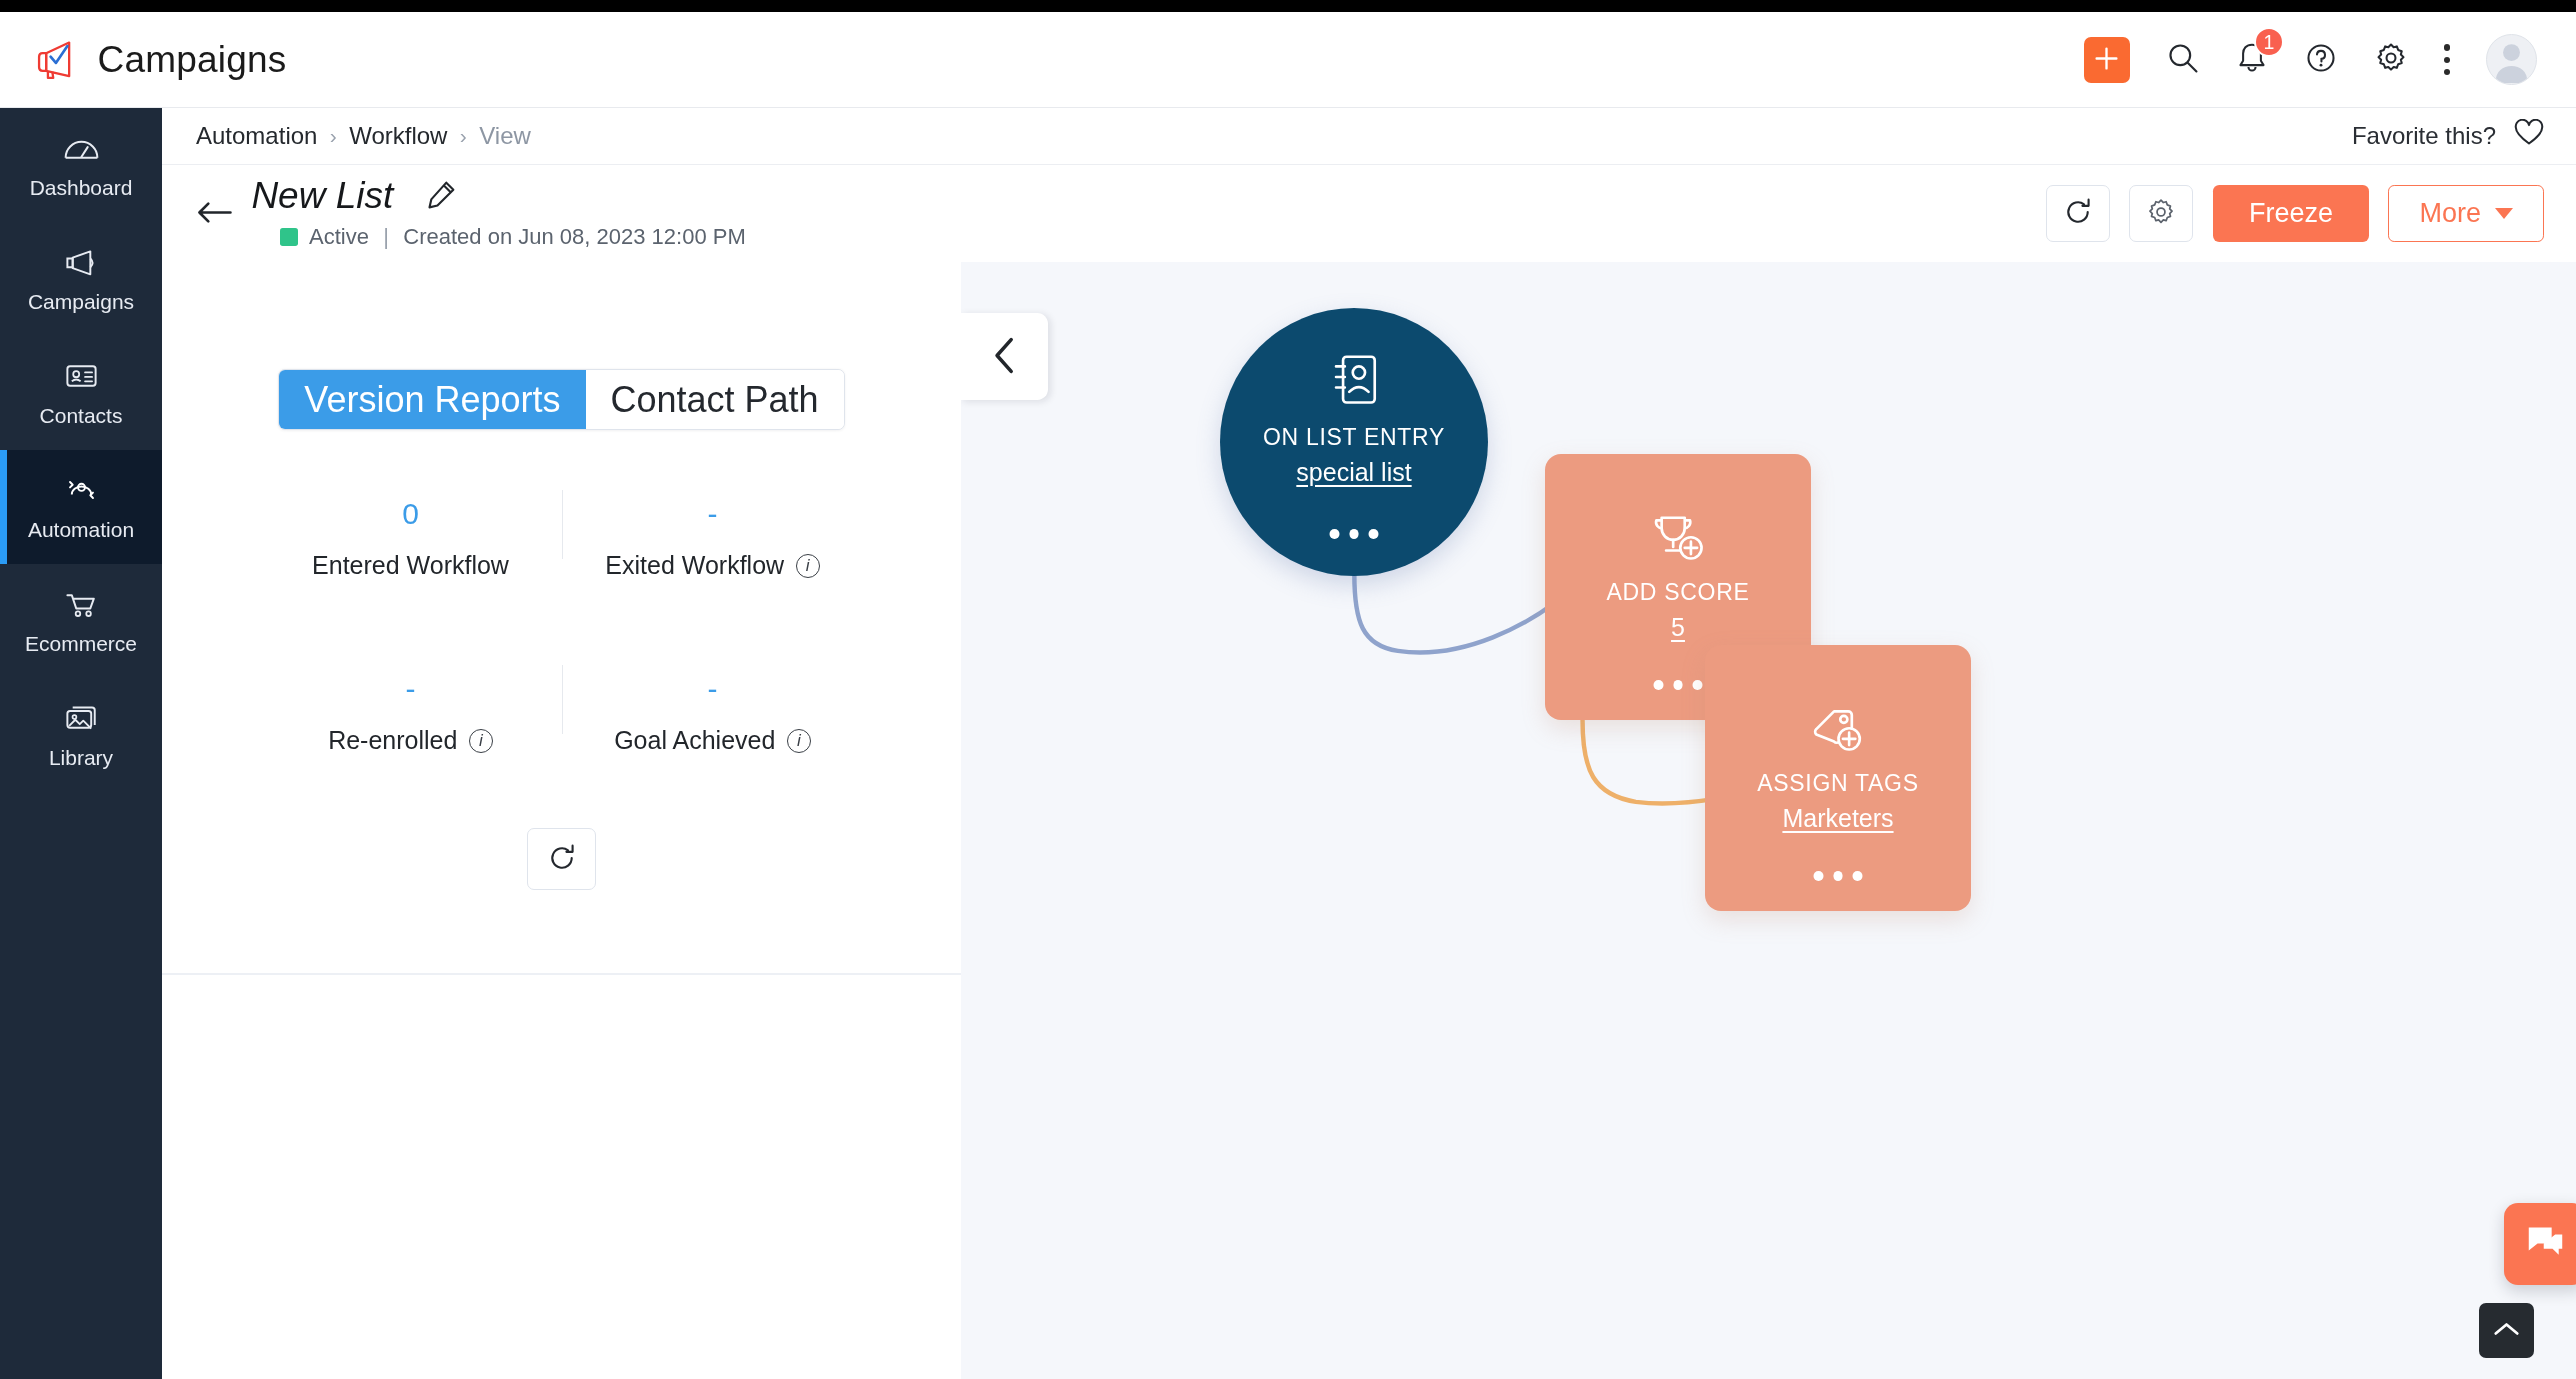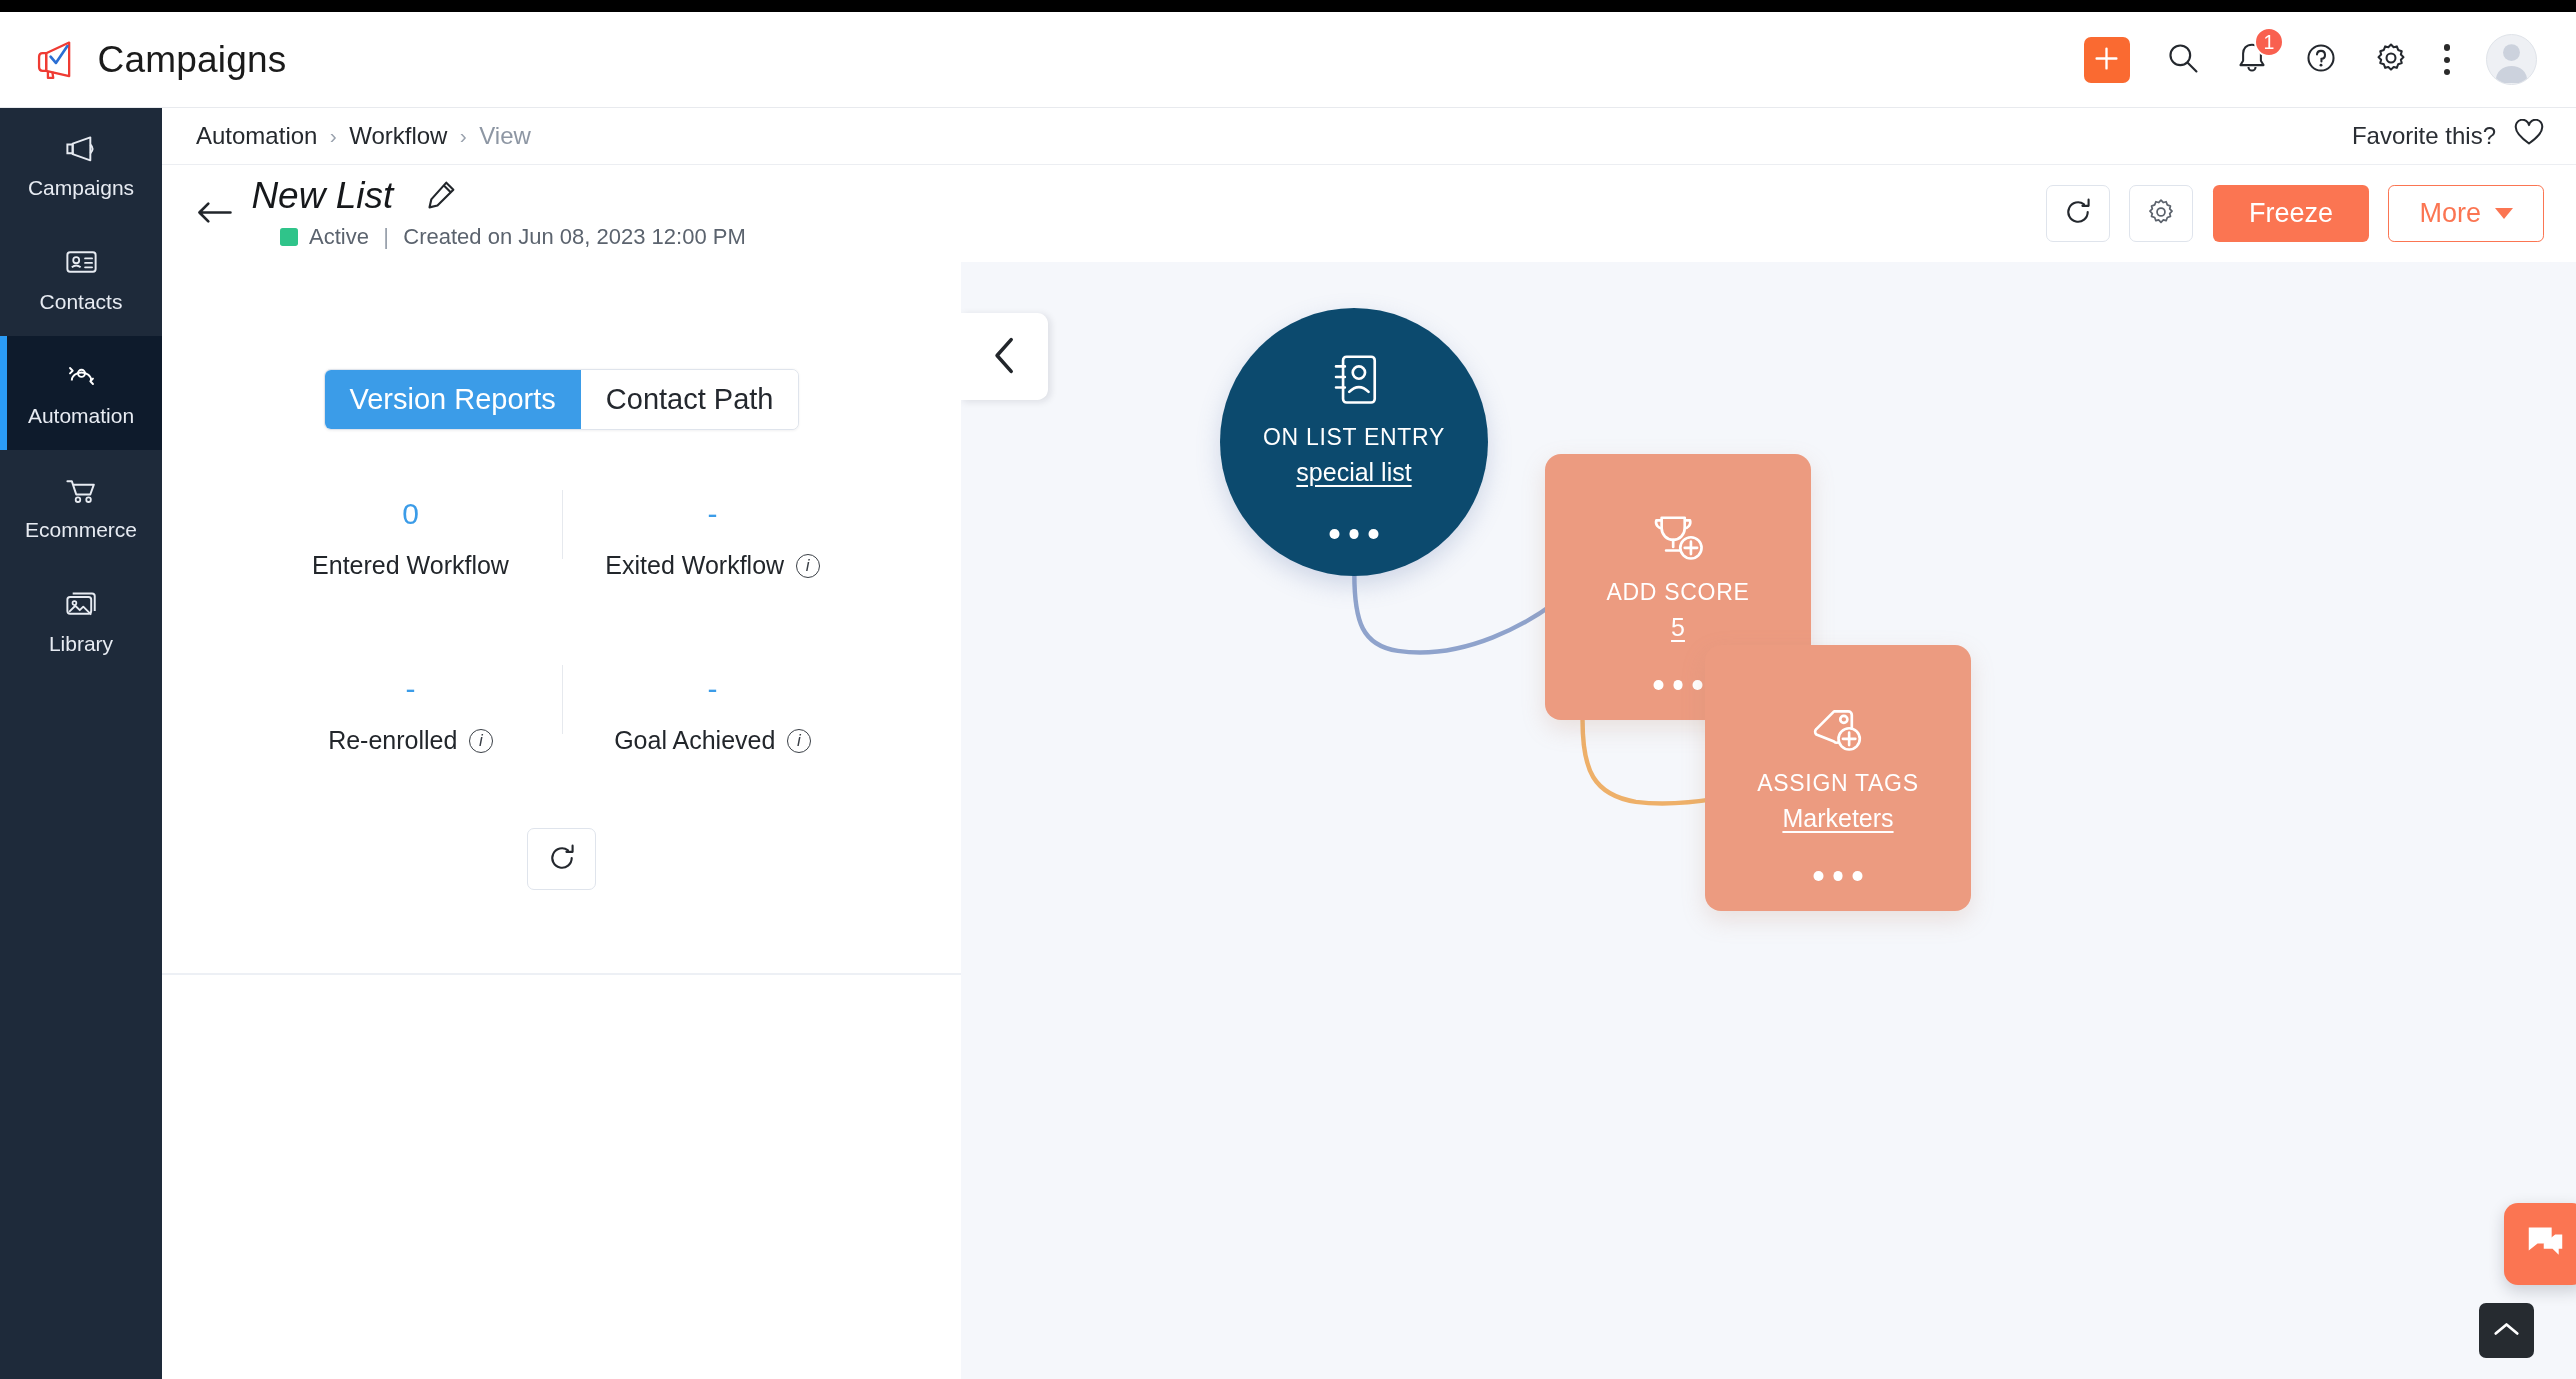--- a/index.html
+++ b/index.html
@@ -122,21 +122,21 @@
   .panel-card {
     position: absolute; left: 0; top: 107px; width: 799px;
     display: flex; flex-direction: column; align-items: center;
   }
   .toggle {
     display: inline-flex; background: #fff; border: 0.9px solid #dfe4ec;
     border-radius: 7px; overflow: hidden; box-shadow: 0 0.9px 2.7px rgba(16,24,40,.06);
   }
   .toggle-seg {
     padding: 3px 25px; height: 59px; display: flex; align-items: center;
-    font-size: 29px; color: #24282e; cursor: pointer; background: #fff;
+    font-size: 36px; color: #24282e; cursor: pointer; background: #fff;
   }
   .toggle-seg.active { background: #3b9ce8; color: #fff; }
 
   .stats { margin-top: 53px; width: 604px; }
   .stat-row { display: flex; }
   .stat-cell {
     flex: 1; display: flex; flex-direction: column; align-items: center;
     padding: 14px 0 23px; position: relative;
   }
   .stat-cell + .stat-cell::before {
@@ -280,20 +280,30 @@
         <svg width="51" height="51" viewBox="0 0 58 58">
           <circle cx="29" cy="22" r="10" fill="#ccd2dd"></circle>
           <path d="M10 58 C10 44 19 38 29 38 C39 38 48 44 48 58 Z" fill="#ccd2dd"></path>
         </svg>
       </div>
     </div>
   </div>
 
   <div class="sidebar">
 
+    <div class="nav-item">
+      <span>
+        <svg width="39" height="30" viewBox="0 0 44 34">
+            <path d="M4 28 A18 18 0 0 1 40 28" fill="none" stroke="#e7ebf2" stroke-width="2.3"></path>
+            <path d="M4 28 H40" stroke="#e7ebf2" stroke-width="2.3"></path>
+            <path d="M22 27 L29 16" stroke="#e7ebf2" stroke-width="2.3" stroke-linecap="round"></path>
+          </svg>
+      </span>
+      <span class="nav-label">Dashboard</span>
+    </div>
 
     <div class="nav-item">
       <span>
         <svg width="39" height="30" viewBox="0 0 44 34">
             <path d="M6 13 h6 v10 h-6 z" fill="none" stroke="#e7ebf2" stroke-width="2.2"></path>
             <path d="M12 12 L32 5 L32 31 L12 24 Z" fill="none" stroke="#e7ebf2" stroke-width="2.2" stroke-linejoin="round"></path>
             <path d="M32 13 q5 5 0 10" fill="none" stroke="#e7ebf2" stroke-width="2.2"></path>
           </svg>
       </span>
       <span class="nav-label">Campaigns</span>

